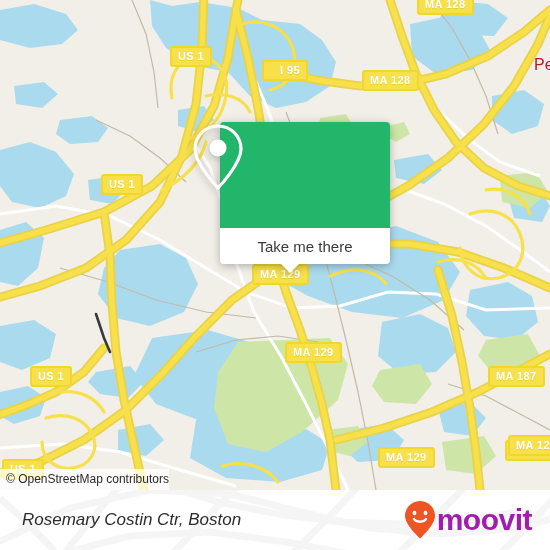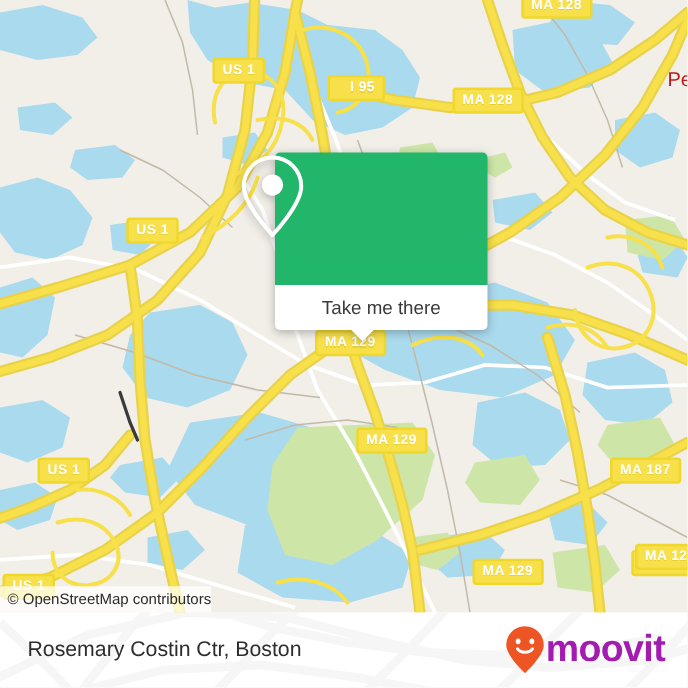--- a/index.html
+++ b/index.html
@@ -80,21 +80,21 @@
 
   
   #footer{
     position:absolute;left:0;top:490px;width:550px;height:60px;
     background:#ffffff;overflow:hidden;
   }
   #footer-watermark{position:absolute;left:0;top:-40px;opacity:.5;}
   #footer-title{
     position:absolute;left:22px;top:0;height:60px;
     display:flex;align-items:center;
-    color:#2d2d2d;font-size:17px;white-space:nowrap;
+    color:#2d2d2d;font-size:17px;white-space:nowrap;font-style:italic;
   }
   #brand{
     position:absolute;right:18px;top:0;height:60px;
     display:flex;align-items:center;gap:1px;
   }
   #brand-word{
     color:#a21caf;font-size:30px;font-weight:bold;letter-spacing:-.5px;
     line-height:30px;
   }
 </style>

